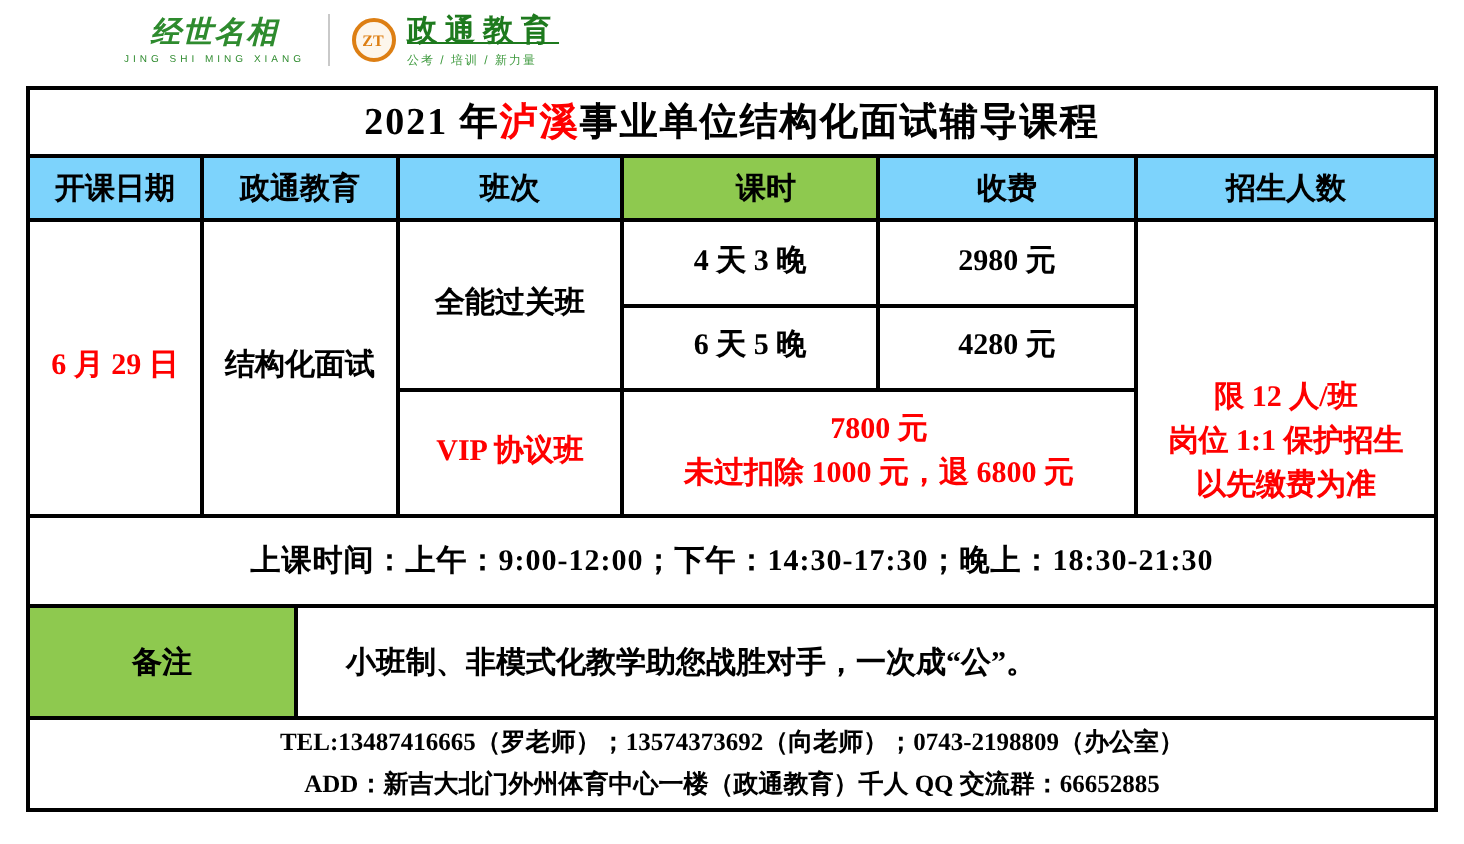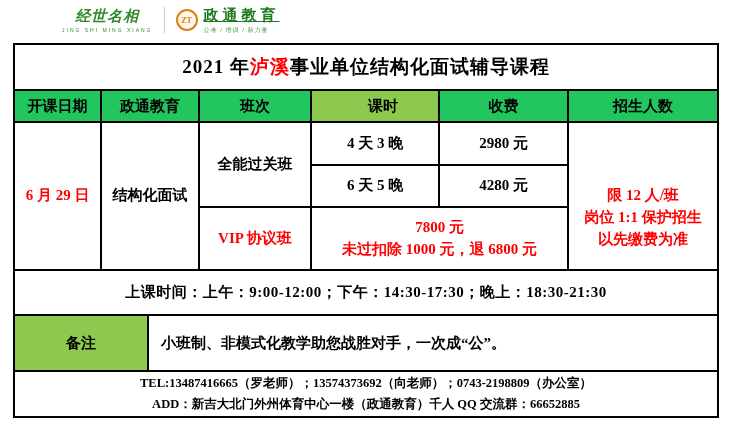--- a/index.html
+++ b/index.html
@@ -22,55 +22,55 @@
   .brand-text-wrap { display:flex; flex-direction:column; margin-left:6px; }
   .brand-name { color:#1e7a1e; font-weight:bold; font-size:15px; letter-spacing:4px;text-decoration:underline; }
   .brand-tagline { color:#3f9a3f; font-size:6px; letter-spacing:1px; margin-top:1px;
     font-family:"Liberation Sans",sans-serif; }
 
   
   .sheet { position:absolute; left:13px; top:43px; width:706px; border:2px solid #000;
     background:#fff; }
   .red  { color:#ff0000; }
 
-  .title-row { height:46px; border-bottom:2px solid #000; display:flex;
+  .title-row { height:34px; border-bottom:2px solid #000; display:flex;
     align-items:center; justify-content:center; font-size:19px; font-weight:bold;
     letter-spacing:1px; }
 
   .grid { display:grid; grid-template-columns:87px 98px 112px 128px 129px 1fr; }
   .hdr-row { grid-template-rows:32px; }
-  .hdr-cell { background:#22c55e; border-right:2px solid #000; border-bottom:2px solid #000;
+  .hdr-cell { background:#7dd3fc; border-right:2px solid #000; border-bottom:2px solid #000;
     display:flex; align-items:center; justify-content:center; font-size:15px; font-weight:bold; }
   .hdr-cell.dark { background:#8ec94f;padding-left:16px; }
   .hdr-cell:last-child { border-right:none; }
 
   .body-grid { grid-template-rows:43px 42px 63px; }
   .cell { border-right:2px solid #000; border-bottom:2px solid #000;
     display:flex; flex-direction:column; align-items:center; justify-content:center;
     font-size:15px; font-weight:bold; text-align:center; line-height:1.45; }
   .cell-date    { grid-column:1; grid-row:1/4; color:#ff0000; }
   .cell-course  { grid-column:2; grid-row:1/4; }
   .cell-allround{ grid-column:3; grid-row:1/3; }
   .cell-h1 { grid-column:4; grid-row:1; }
   .cell-f1 { grid-column:5; grid-row:1; }
   .cell-h2 { grid-column:4; grid-row:2; }
   .cell-f2 { grid-column:5; grid-row:2; }
   .cell-vip    { grid-column:3; grid-row:3; color:#ff0000; }
   .cell-vipfee { grid-column:4/6; grid-row:3; color:#ff0000; }
   .cell-enroll { grid-column:6; grid-row:1/4; border-right:none; color:#ff0000;
-    justify-content:flex-start; padding-top:62px;align-items:center; }
+    justify-content:flex-start; padding-top:78px;align-items:center; }
 
   .schedule-row { height:45px; border-bottom:2px solid #000; display:flex;
     align-items:center; justify-content:center; font-size:15px; font-weight:bold;
     letter-spacing:0.5px; }
 
   .remark-row { height:56px; border-bottom:2px solid #000; display:flex; }
   .remark-label { width:134px; background:#8ec94f; border-right:2px solid #000;
     display:flex; align-items:center; justify-content:center; font-size:15px; font-weight:bold; }
-  .remark-text { flex:1; display:flex; align-items:center; padding-left:12px;
+  .remark-text { flex:1; display:flex; align-items:center; padding-left:24px;
     font-size:15px; font-weight:bold; }
 
   .footer-rows { height:44px; display:flex; flex-direction:column; align-items:center;
     justify-content:center; font-size:12.5px; font-weight:bold; line-height:1.65; }
 </style>
 </head>
 <body>
 
 <div class="page">
 

